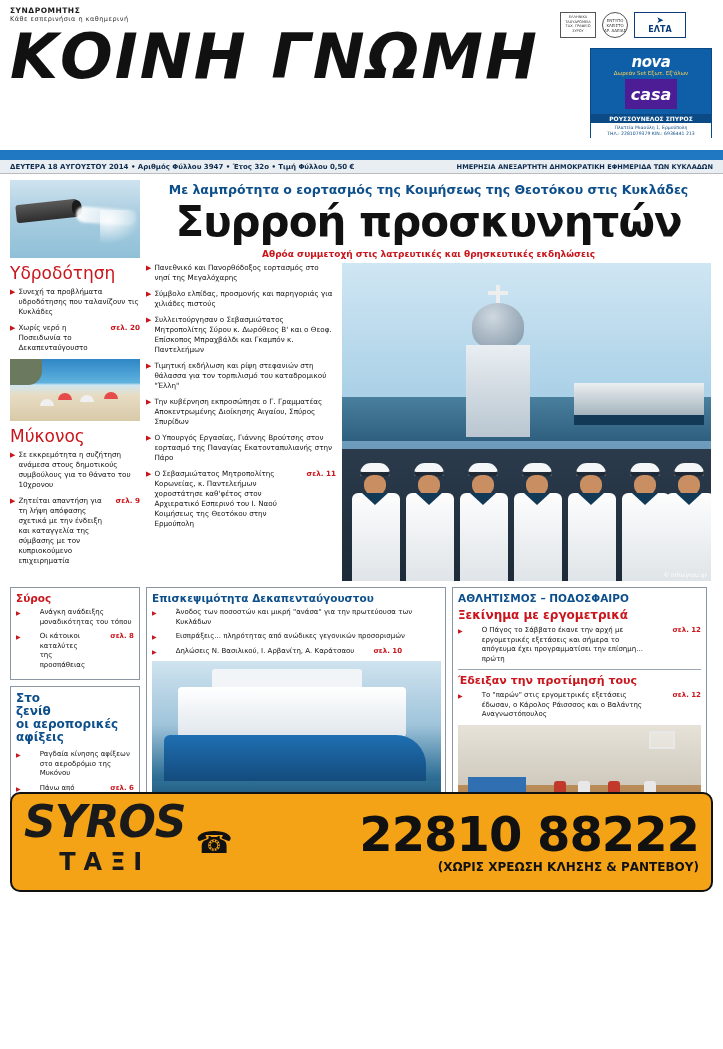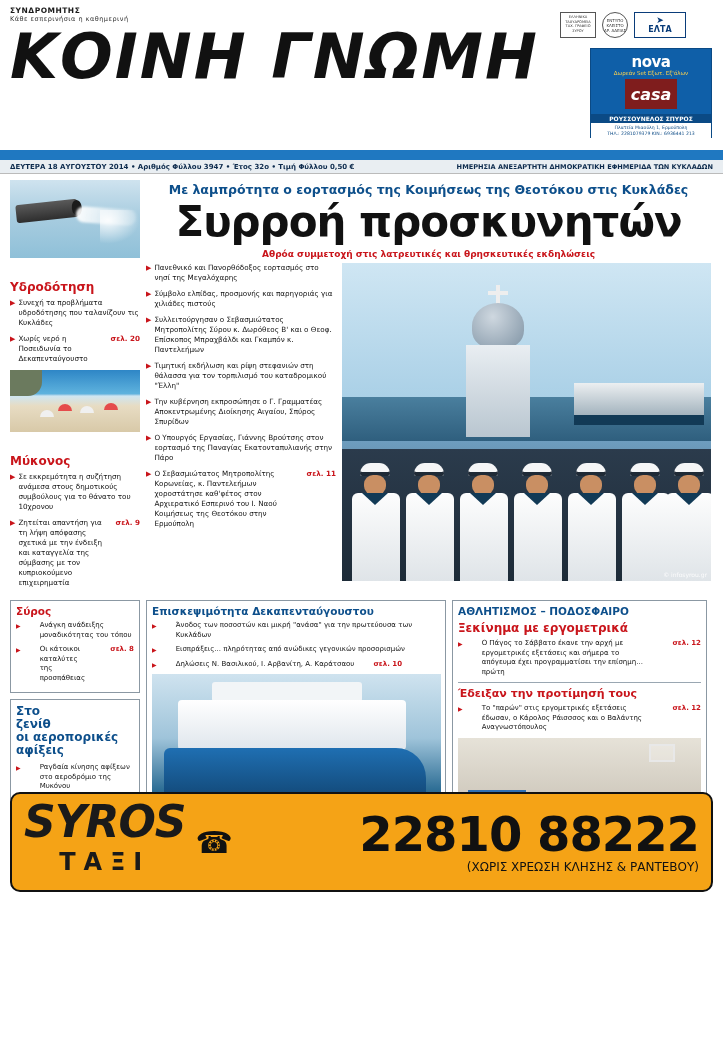--- a/index.html
+++ b/index.html
@@ -33,23 +33,23 @@
   .stamp-box { width:36px; height:26px; border:1px solid #555; font-size:3.6px; color:#333; padding:2px; line-height:4.5px; text-align:center; background:#fff; }
   .stamp-circle { width:26px; height:26px; border-radius:50%; border:1px solid #555; font-size:4px; display:flex; align-items:center; justify-content:center; color:#333; text-align:center; }
   .stamp-elta { width:52px; height:26px; border:1px solid #0a3d7a; display:flex; flex-direction:column; align-items:center; justify-content:center; color:#0a3d7a; font-size:8px; font-weight:bold; }
   .stamp-elta .bird { font-size:9px; line-height:9px; }
 
   .casa-ad {
     position:absolute; top:48px; left:590px; width:122px; height:90px;
     background:#0f5fa8; border:1px solid #0b4a85; color:#fff;
     font-size:7px; text-align:center; padding-top:4px;
   }
-  .casa-ad .nova { color:#fff; font-size:15px; font-weight:bold; letter-spacing:-0.5px; }
+  .casa-ad .nova { color:#fff; font-size:15px; font-weight:bold; font-style:italic; letter-spacing:-0.5px; }
   .casa-ad .tagline { color:#ffd34d; font-size:5.5px; margin-top:-1px; }
-  .casa-ad .casa-box { margin:3px auto 0; width:52px; height:30px; background:#7f1d1d; color:#fff; font-size:16px; font-weight:bold; display:flex; align-items:center; justify-content:center; font-style:italic; }
+  .casa-ad .casa-box { margin:3px auto 0; width:52px; height:30px; background:#4c1d95; color:#fff; font-size:16px; font-weight:bold; display:flex; align-items:center; justify-content:center; font-style:italic; }
   .casa-ad .rouss { background:#0b4a85; font-size:6px; margin-top:5px; padding:1px 0; font-weight:bold; }
   .casa-ad .phone { background:#fff; color:#0b4a85; font-size:4.6px; padding:2px 0; line-height:6px; }
 
   .blue-bar { height:10px; background:#1f78c1; margin:2px 0 0 0; }
   .date-bar {
     height:14px; background:#e9eef2; border-bottom:1px solid #bbb;
     display:flex; align-items:center; font-size:7px; color:#0d2b4d;
     padding:0 10px; gap:6px;
   }
   .date-bar .left { font-weight:bold; }
@@ -60,21 +60,21 @@
   .col-left { width:130px; }
   .col-main { width:565px; }
 
   
   .water-photo { width:130px; height:78px; background:linear-gradient(180deg,#cfe3ef 0%, #a9cde0 45%, #8fc0d8 100%); position:relative; overflow:hidden; }
   .water-photo .pipe { position:absolute; left:6px; top:22px; width:62px; height:18px; background:linear-gradient(180deg,#5a5a5a,#2e2e2e); border-radius:3px; transform:rotate(-6deg); }
   .water-photo .pipe:after{ content:""; position:absolute; right:-4px; top:1px; width:10px; height:16px; background:#1b1b1b; border-radius:50%; }
   .water-photo .jet { position:absolute; left:66px; top:28px; width:60px; height:16px; background:linear-gradient(90deg,rgba(255,255,255,.95),rgba(255,255,255,.2)); border-radius:8px; filter:blur(1px); transform:rotate(4deg); }
   .water-photo .spray { position:absolute; left:90px; top:30px; width:40px; height:34px; background:radial-gradient(ellipse at 20% 30%, rgba(255,255,255,.9), rgba(255,255,255,0) 70%); }
 
-  .sec-title { color:#c9151b; font-weight:bold; font-size:12px; margin:22px 0 4px 0; }
+  .sec-title { color:#c9151b; font-weight:normal; font-size:17px; margin:5px 0 4px 0; }
   .bullet-item { font-size:7.2px; line-height:10px; color:#111; margin-bottom:6px; display:flex; gap:3px; }
   .bullet-item .arw { color:#c9151b; font-size:7px; line-height:10px; }
   .pg { color:#c9151b; font-weight:bold; white-space:nowrap; }
   .hr-thin { height:1px; background:#9aa7b2; margin:4px 0; }
 
   .beach-photo { width:130px; height:62px; position:relative; overflow:hidden; background:linear-gradient(180deg,#7fc4e8 0%, #56a9d8 38%, #cfe6f2 42%, #e7dcc3 58%, #d8c9a8 100%); }
   .beach-photo .umb { position:absolute; width:14px; height:7px; background:#e54b4b; border-radius:7px 7px 0 0; }
   .beach-photo .umb.b { background:#f0f0f0; }
   .beach-photo .rock { position:absolute; left:-4px; top:0; width:36px; height:26px; background:#6b7a5e; border-radius:0 0 14px 0; }
   .beach-photo .sea2 { position:absolute; left:0; top:0; width:100%; height:24px; background:linear-gradient(180deg,#2e86c6,#5fb3de); }
@@ -137,21 +137,21 @@
   
   .taxi-ad {
     position:absolute; left:10px; bottom:8px; width:703px; height:100px;
     background:#f5a316; border:2px solid #111; border-radius:10px;
     display:flex; align-items:center; padding:0 12px; gap:10px;
   }
   .taxi-logo { font-size:44px; font-weight:bold; color:#1a1a1a; line-height:40px; font-style:italic; letter-spacing:-1px; }
   .taxi-logo .taxi-word { display:block; font-size:24px; letter-spacing:8px; text-align:center; font-style:normal; }
   .taxi-phone { margin-left:auto; text-align:right; }
   .taxi-phone .num { font-size:48px; font-weight:bold; color:#111; line-height:48px; letter-spacing:-1px; }
-  .taxi-phone .note { font-size:12px; font-weight:normal; color:#111; margin-top:2px; }
+  .taxi-phone .note { font-size:12px; font-weight:bold; color:#111; margin-top:2px; }
   .phone-icon { font-size:30px; color:#111; }
 </style>
 </head>
 <body>
 
 <div class="page">
 
   <div class="masthead">
     <div class="sub-label">
       <b>ΣΥΝΔΡΟΜΗΤΗΣ</b>

